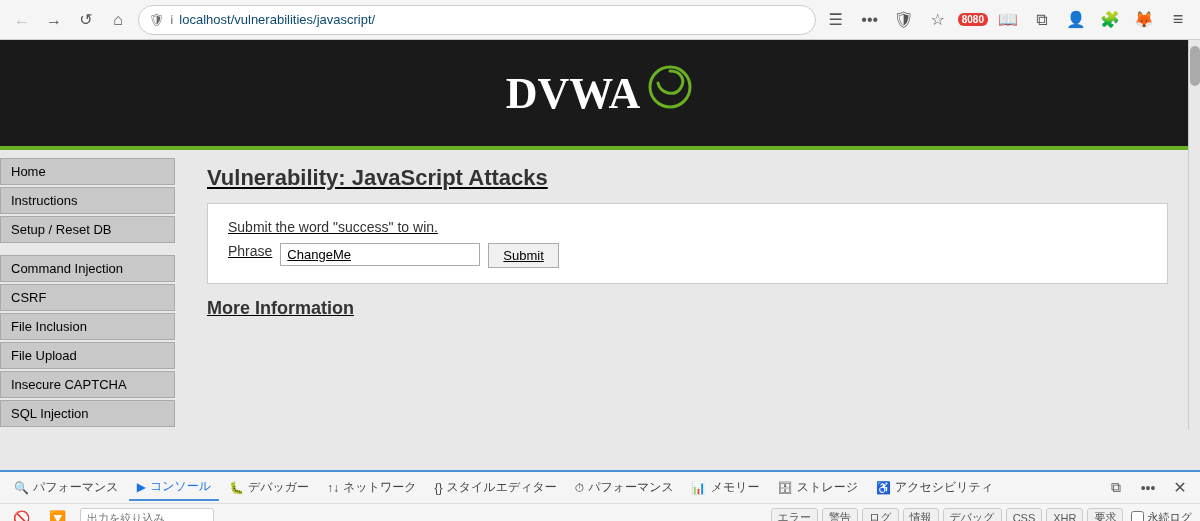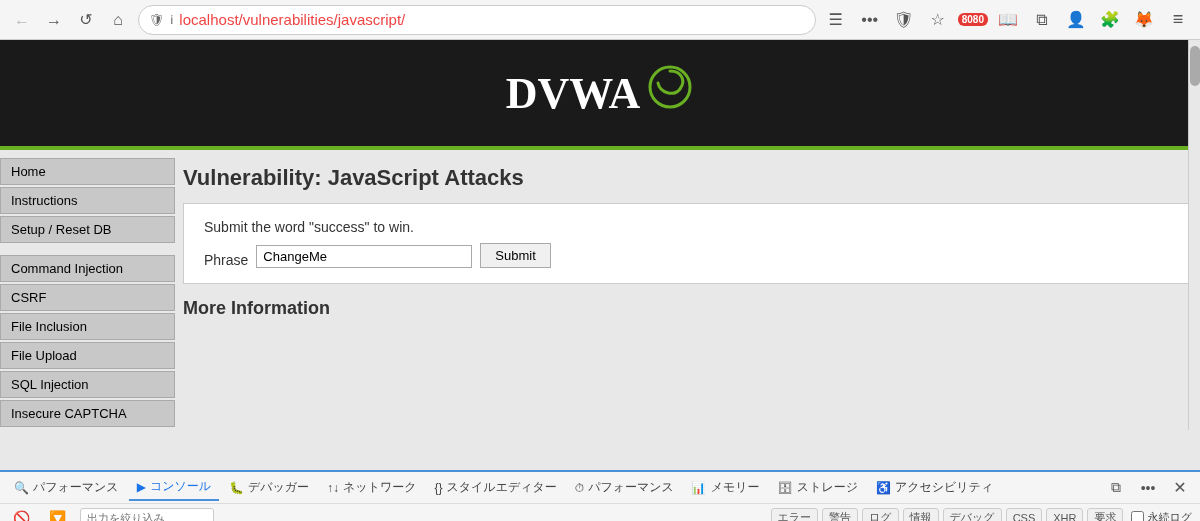--- a/index.html
+++ b/index.html
@@ -7,21 +7,21 @@
 
     
     .browser-chrome { background: #f0f0f0; width: 100%; }
     .browser-toolbar { display: flex; align-items: center; padding: 6px 8px; gap: 6px; background: #f5f5f5; border-bottom: 1px solid #ccc; height: 40px; }
     .nav-buttons { display: flex; gap: 4px; align-items: center; }
     .nav-btn { width: 28px; height: 28px; border: none; background: transparent; cursor: pointer; font-size: 16px; color: #555; display: flex; align-items: center; justify-content: center; border-radius: 4px; }
     .nav-btn.disabled { color: #bbb; cursor: default; }
     .address-bar-wrap { flex: 1; display: flex; align-items: center; background: #fff; border: 1px solid #ccc; border-radius: 20px; padding: 4px 10px; gap: 6px; height: 30px; }
     .address-bar-wrap .lock-icon { color: #666; font-size: 12px; }
     .address-bar-wrap .info-icon { color: #666; font-size: 12px; }
-    .address-input { border: none; outline: none; flex: 1; font-size: 15px; background: transparent; color: #ef4444; }
+    .address-input { border: none; outline: none; flex: 1; font-size: 13px; background: transparent; color: #0c4a6e; }
     .browser-icons { display: flex; gap: 6px; align-items: center; }
     .browser-icon { width: 28px; height: 28px; border: none; background: transparent; cursor: pointer; font-size: 16px; color: #555; display: flex; align-items: center; justify-content: center; border-radius: 4px; }
     .badge-8080 { background: #e53935; color: white; font-size: 10px; font-weight: bold; border-radius: 6px; padding: 1px 4px; }
     .menu-btn { font-size: 18px; color: #555; cursor: pointer; }
 
     
     .browser-content { display: flex; width: 100%; height: 430px; overflow: hidden; position: relative; }
 
     
     .scrollbar-right { width: 12px; background: #e8e8e8; border-left: 1px solid #ccc; position: absolute; right: 0; top: 0; height: 390px; }
@@ -33,28 +33,28 @@
     .dvwa-logo { font-size: 44px; font-weight: bold; color: #fff; font-family: Georgia, serif; display: flex; align-items: center; gap: 4px; }
 
     .page-body { display: flex; flex: 1; background: #e8e8e8; overflow: hidden; }
 
     
     .sidebar { width: 175px; flex-shrink: 0; padding: 8px 0; background: #e8e8e8; }
     .sidebar-item { display: block; padding: 5px 10px; margin-bottom: 2px; background: #c8c8c8; color: #000; font-size: 13px; cursor: pointer; text-decoration: none; border: 1px solid #aaa; }
     .sidebar-divider { height: 10px; }
 
     
-    .main-content { flex: 1; padding: 15px 8px; background: #e8e8e8; overflow: hidden; }
+    .main-content { flex: 1; padding: 15px 32px; background: #e8e8e8; overflow: hidden; text-decoration: underline; }
     .page-title { font-size: 22px; font-weight: bold; color: #333; margin-bottom: 12px; }
     .vuln-box { background: #fff; border: 1px solid #ccc; padding: 15px 20px; margin-bottom: 14px; }
     .vuln-box p { font-size: 14px; color: #333; margin-bottom: 8px; }
     .well-done { color: #cc0000; font-size: 14px; font-weight: bold; text-decoration: underline; margin-bottom: 10px; display: block; }
-    .phrase-row { display: flex; align-items: flex-end; gap: 8px; }
+    .phrase-row { display: flex; align-items: flex-start; gap: 8px; }
     .phrase-label { font-size: 14px; color: #333; }
-    .phrase-input { border: 1px solid #aaa; padding: 3px 6px; font-size: 13px; width: 216px; }
+    .phrase-input { border: 1px solid #aaa; padding: 3px 6px; font-size: 13px; width: 200px; }
     .submit-btn { padding: 4px 14px; background: #f0f0f0; border: 1px solid #aaa; font-size: 13px; cursor: pointer; }
 
     .more-info-title { font-size: 18px; font-weight: bold; color: #333; margin-bottom: 20px; }
     .more-info-links { list-style: disc; padding-left: 20px; }
     .more-info-links li { margin-bottom: 4px; }
     .more-info-links a { color: #0066cc; text-decoration: none; font-size: 13px; }
     .module-dev { font-size: 13px; color: #555; margin-top: 10px; }
     .module-dev a { color: #0066cc; text-decoration: none; font-style: italic; }
 
     
@@ -120,22 +120,22 @@
 
       <div class="sidebar">
         <a class="sidebar-item" href="#">Home</a>
         <a class="sidebar-item" href="#">Instructions</a>
         <a class="sidebar-item" href="#">Setup / Reset DB</a>
         <div class="sidebar-divider"></div>
         <a class="sidebar-item" href="#">Command Injection</a>
         <a class="sidebar-item" href="#">CSRF</a>
         <a class="sidebar-item" href="#">File Inclusion</a>
         <a class="sidebar-item" href="#">File Upload</a>
+        <a class="sidebar-item" href="#">Insecure CAPTCHA</a>
         <a class="sidebar-item" href="#">SQL Injection</a>
-        <a class="sidebar-item" href="#">Insecure CAPTCHA</a>
       </div>
 
       <div class="main-content">
         <h1 class="page-title">Vulnerability: JavaScript Attacks</h1>
 
         <div class="vuln-box">
           <p>Submit the word "success" to win.</p>
           <div class="phrase-row">
             <label class="phrase-label">Phrase</label>
             <input class="phrase-input" type="text" value="ChangeMe" style="">

